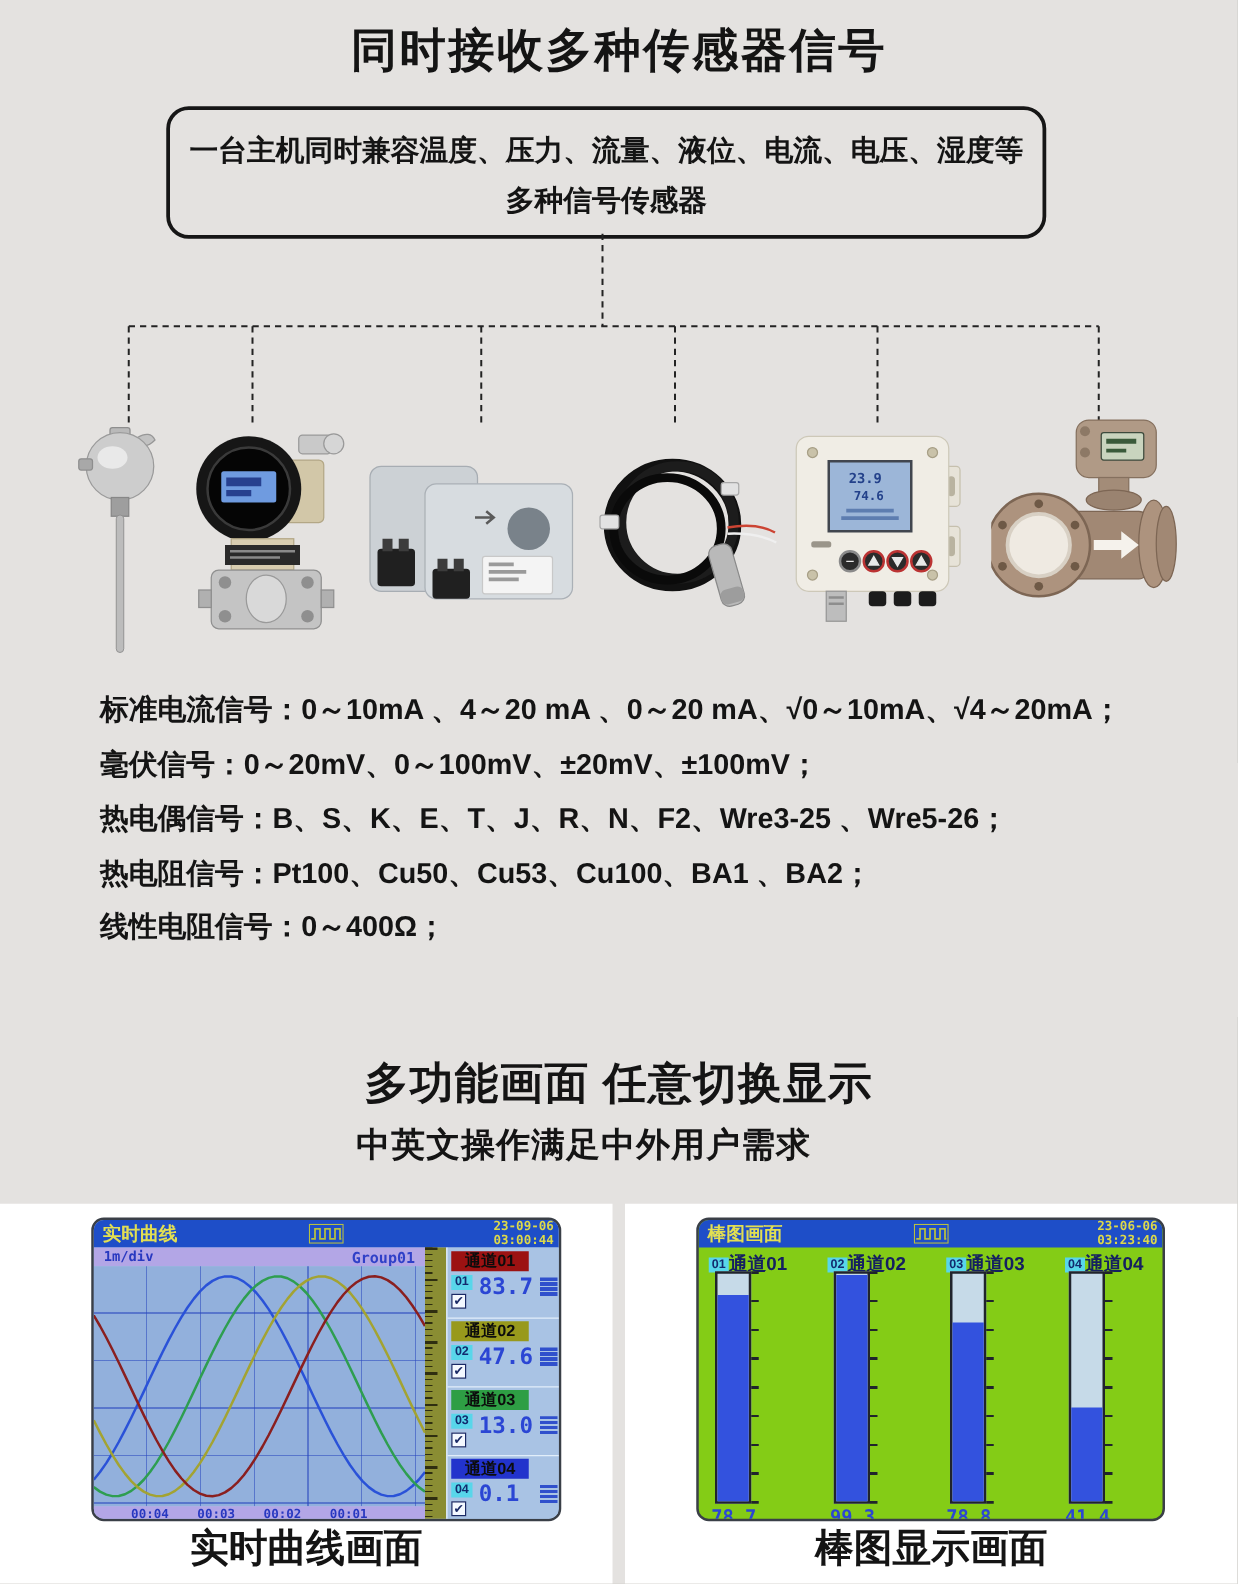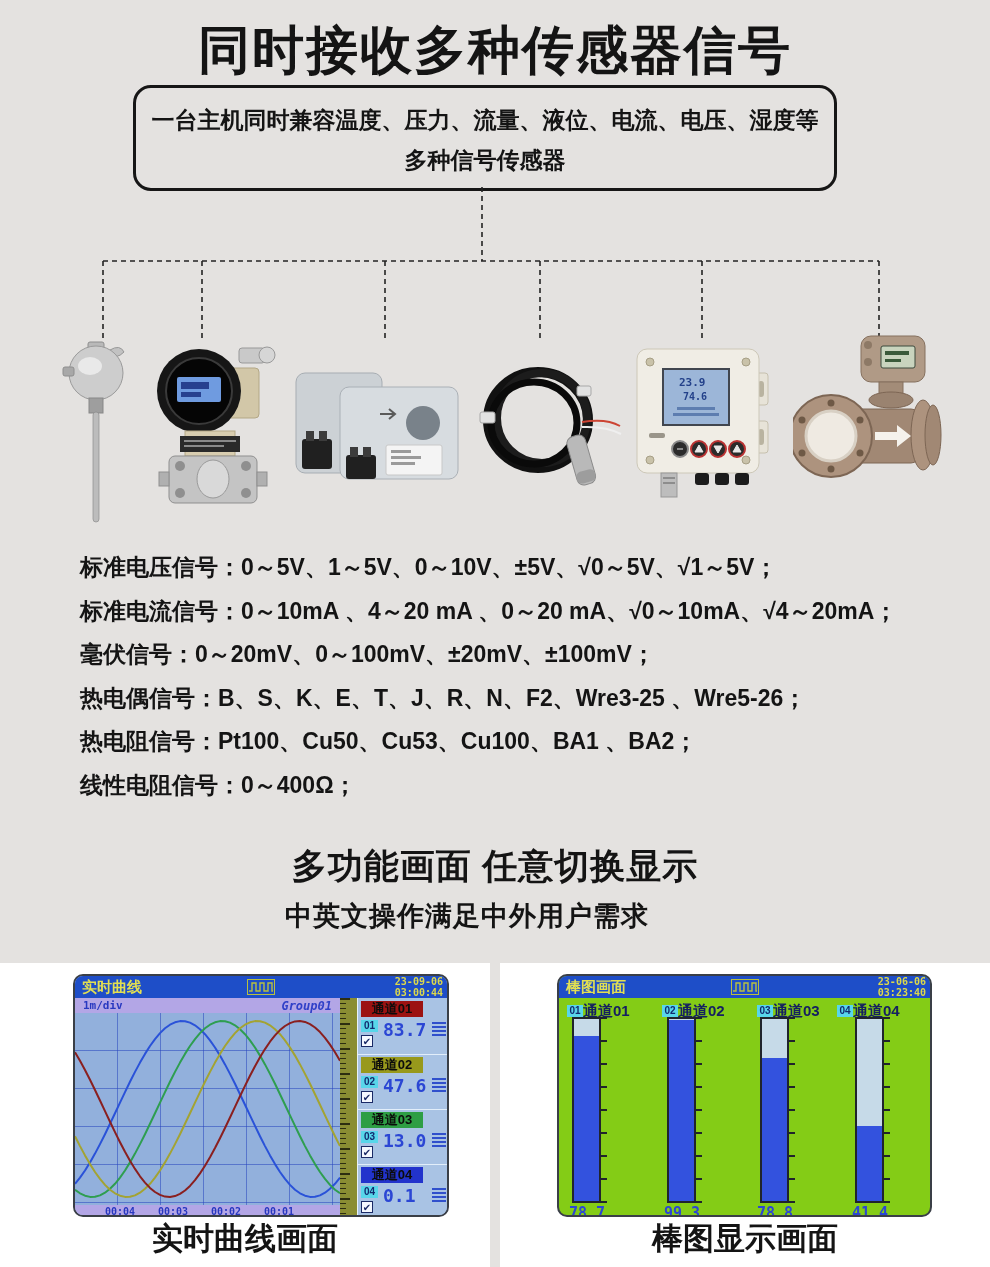--- a/index.html
+++ b/index.html
@@ -1,21 +1,21 @@
 <!DOCTYPE html>
 <html><head>
 <meta charset="utf-8">
 <style>
   html,body{margin:0;padding:0;background:#cfcecc;}
   .page{position:relative;width:990px;height:1267px;margin:0 auto;background:#e4e2e0;
         font-family:"Liberation Sans","DejaVu Sans",sans-serif;color:#141414;overflow:hidden;}
   .abs{position:absolute;}
 
   
-  .main-title{left:0;top:16px;width:990px;text-align:center;font-size:52px;font-weight:bold;letter-spacing:2px;}
+  .main-title{left:0;top:16px;width:990px;text-align:center;font-size:37px;font-weight:bold;letter-spacing:2px;}
   .compat-box{left:133px;top:85px;width:698px;height:100px;border:3px solid #161616;border-radius:18px;}
   .compat-box .l1{left:0;top:17px;width:698px;text-align:center;font-size:23px;font-weight:bold;}
   .compat-box .l2{left:0;top:57px;width:698px;text-align:center;font-size:23px;font-weight:bold;}
 
   
   .signals{left:80px;top:552px;width:880px;}
   .sig-row{position:relative;height:43.5px;font-size:23px;font-weight:bold;white-space:nowrap;}
   .sig-row span{font-weight:bold;}
 
   
@@ -34,21 +34,21 @@
   .screen.bars{left:557px;width:375px;background:#84cc16;}
   .titlebar{left:0;top:0;right:0;height:22px;background:#1e4ec8;}
   .titlebar .t{left:7px;top:2px;font-size:15px;font-weight:bold;color:#e2df52;}
   .titlebar .dt{right:4px;top:0;text-align:center;font-family:"DejaVu Sans Mono",monospace;
                 font-size:10px;line-height:11px;color:#ddd94a;font-weight:bold;}
   .pulse-icon{left:50%;top:3px;margin-left:-14px;width:28px;height:16px;}
 
   
   .subbar{left:0;top:22px;width:265px;height:15px;background:#b3a6e6;}
   .subbar .sl{left:8px;top:1px;font-size:11px;font-weight:bold;color:#2838c0;font-family:"DejaVu Sans Mono",monospace;}
-  .subbar .gl{right:8px;top:1px;font-size:12px;font-weight:bold;color:#3040c8;font-family:"DejaVu Sans Mono",monospace;font-style:italic;}
+  .subbar .gl{right:8px;top:1px;font-size:12px;font-weight:bold;color:#3040c8;font-family:"DejaVu Sans Mono",monospace;}
   .plot-bg{left:0;top:37px;width:265px;height:192px;
     background-image:
       repeating-linear-gradient(to right,transparent 0 42px,rgba(40,70,190,.55) 42px 43px),
       repeating-linear-gradient(to bottom,transparent 0 37px,rgba(40,70,190,.55) 37px 38px);
     background-color:#92b0dc;}
   .plot-svg{left:0;top:37px;width:265px;height:192px;}
   .timebar{left:0;top:229px;width:265px;height:14px;background:#b3a6e6;}
   .timebar span{position:absolute;top:1px;width:38px;text-align:right;font-size:10px;font-weight:bold;
                 color:#2838c0;font-family:"DejaVu Sans Mono",monospace;}
   .ruler{left:265px;top:22px;width:17px;height:221px;background-color:#8a8d33;
@@ -228,21 +228,20 @@
         <circle cx="9" cy="88" r="3.5" fill="#6e5946"></circle>
       <circle cx="9" cy="121" r="3.5" fill="#6e5946"></circle>
         <circle cx="38" cy="137" r="3.5" fill="#6e5946"></circle>
       <circle cx="67" cy="121" r="3.5" fill="#6e5946"></circle>
         <circle cx="67" cy="88" r="3.5" fill="#6e5946"></circle>
       <polygon points="82,100 104,100 104,93 118,104 104,115 104,108 82,108" fill="#f5f2ec"></polygon>
     </svg>
   </div>
 
   <div class="abs signals">
-    <div class="sig-row"><span>标准电压信号：</span><span>0～5V、1～5V、0～10V、±5V、√0～5V、√1～5V；</span></div>
     <div class="sig-row"><span>标准电流信号：</span><span>0～10mA 、4～20 mA 、0～20 mA、√0～10mA、√4～20mA；</span></div>
     <div class="sig-row"><span>毫伏信号：</span><span>0～20mV、0～100mV、±20mV、±100mV；</span></div>
     <div class="sig-row"><span>热电偶信号：</span><span>B、S、K、E、T、J、R、N、F2、Wre3-25 、Wre5-26；</span></div>
     <div class="sig-row"><span>热电阻信号：</span><span>Pt100、Cu50、Cu53、Cu100、BA1 、BA2；</span></div>
     <div class="sig-row"><span>线性电阻信号：</span><span>0～400Ω；</span></div>
   </div>
 
   <div class="abs sec-title">多功能画面  任意切换显示</div>
   <div class="abs sec-sub">中英文操作满足中外用户需求</div>
 
@@ -320,21 +319,21 @@
       </svg>
       <div class="abs dt">
         <div>23-06-06</div>
         <div>03:23:40</div>
       </div>
     </div>
 
     <div class="blabel" style="left:8px"><span class="bnum">01</span><span>通道01</span></div>
     <div class="blabel" style="left:103px"><span class="bnum">02</span><span>通道02</span></div>
     <div class="blabel" style="left:198px"><span class="bnum">03</span><span>通道03</span></div>
-    <div class="blabel" style="left:278px"><span class="bnum">04</span><span>通道04</span></div>
+    <div class="blabel" style="left:293px"><span class="bnum">04</span><span>通道04</span></div>
 
     <div class="barcol" style="left:13px">
         <div class="barfill" style="height: 90.9%;"></div>
       </div>
     <div class="barcol" style="left:108px">
         <div class="barfill" style="height: 99.3%;"></div>
       </div>
     <div class="barcol" style="left:201px">
         <div class="barfill" style="height: 78.8%;"></div>
       </div>

